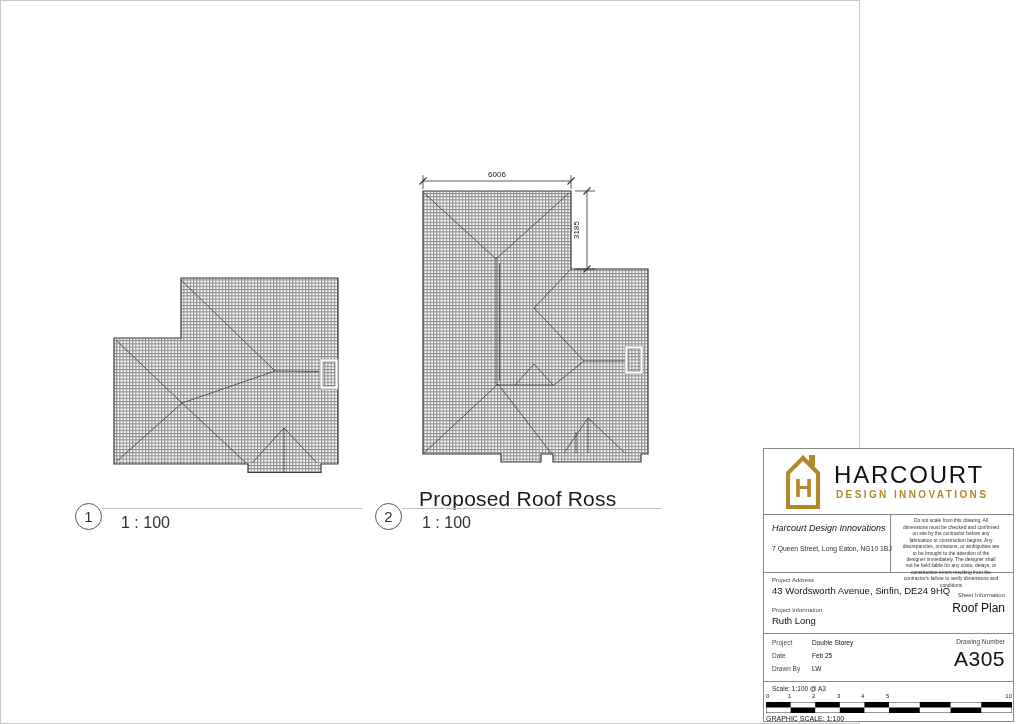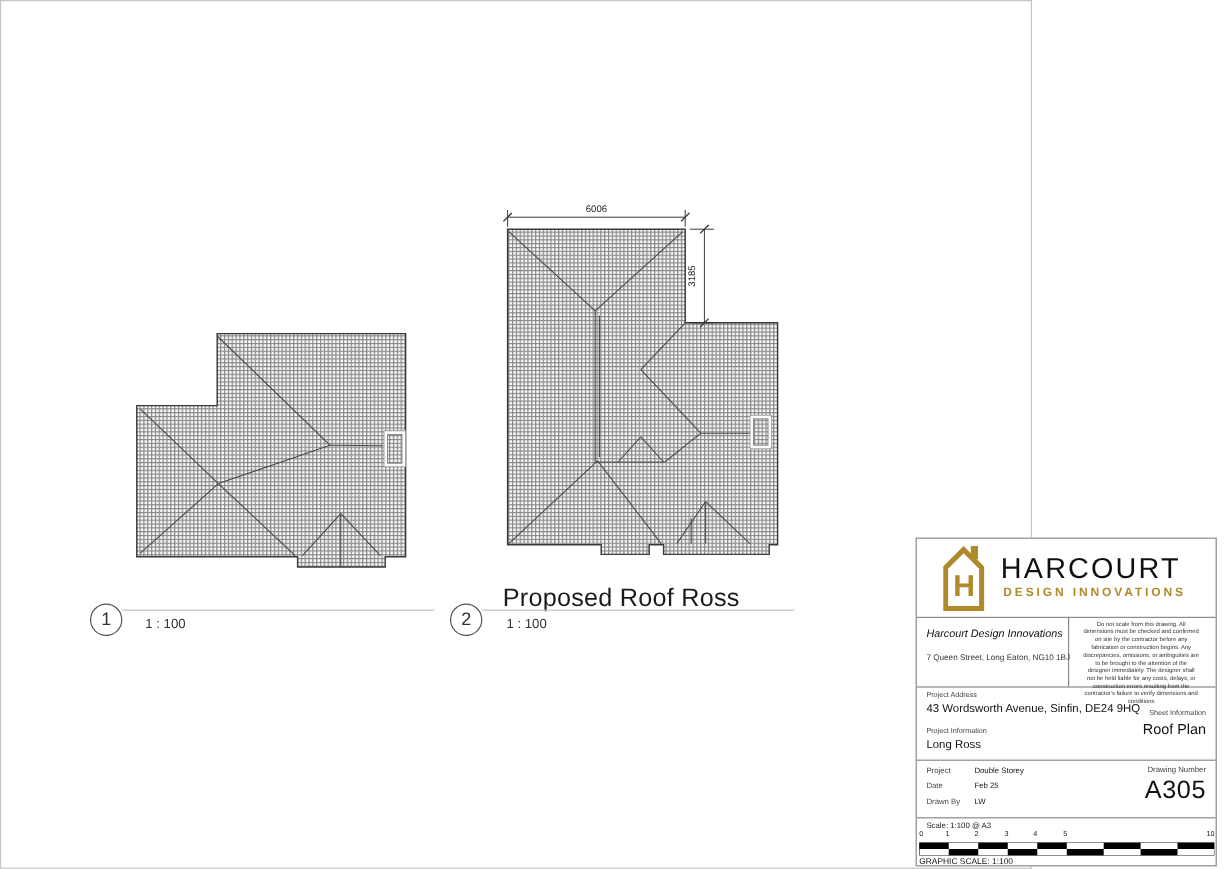--- a/index.html
+++ b/index.html
@@ -3,21 +3,21 @@
 <meta charset="utf-8">
 <style>
   * { margin:0; padding:0; box-sizing:border-box; }
   html,body { width:1024px; height:724px; background:#ffffff; font-family:"Liberation Sans", sans-serif; color:#222; overflow:hidden; }
   #sheet { position:absolute; left:0; top:0; width:860px; height:724px; background:#fff; border:1px solid #c6c6c6; }
   .abs { position:absolute; }
   
   .view-circle { position:absolute; width:27px; height:27px; border:1.4px solid #555; border-radius:50%; background:#fff;
                  display:flex; align-items:center; justify-content:center; font-size:15px; color:#333; }
   .view-title { position:absolute; font-size:21px; color:#1a1a1a; letter-spacing:0.2px; white-space:nowrap; }
-  .view-scale { position:absolute; font-size:11px; color:#333; white-space:nowrap; }
+  .view-scale { position:absolute; font-size:16px; color:#333; white-space:nowrap; }
   .view-line { position:absolute; height:1px; background:#c2c2c2; }
   
   #titleblock { position:absolute; left:762px; top:447px; width:251px; height:274px; border:1px solid #8a8a8a; background:#fff; }
   .tb-divider-h { position:absolute; left:0; width:100%; height:1px; background:#8a8a8a; }
   .tb-divider-v { position:absolute; width:1px; background:#8a8a8a; }
   .tb-label { position:absolute; font-size:6px; color:#444; white-space:nowrap; }
   .tb-value { position:absolute; color:#111; white-space:nowrap; }
   .brand-name { position:absolute; left:70px; top:12px; font-size:24px; font-weight:normal; letter-spacing:1.8px; color:#101010; white-space:nowrap; }
   .brand-tag  { position:absolute; left:72px; top:40px; font-size:10px; font-weight:bold; letter-spacing:2.4px; white-space:nowrap; }
   .disclaimer { position:absolute; left:128px; top:69px; width:118px; font-size:6px; line-height:1.32; text-align:center; color:#333;
@@ -129,21 +129,21 @@
 
     <div class="tb-value" style="left:8px; top:74px; font-size:9px;font-style:italic;">Harcourt Design Innovations</div>
     <div class="tb-value" style="left:8px; top:96px; font-size:6.8px; color:#333;">7 Queen Street, Long Eaton, NG10 1BJ</div>
     <div class="disclaimer">Do not scale from this drawing. All dimensions must be checked and confirmed on site by the contractor before any fabrication or construction begins. Any discrepancies, omissions, or ambiguities are to be brought to the attention of the designer immediately. The designer shall not be held liable for any costs, delays, or construction errors resulting from the contractor's failure to verify dimensions and conditions</div>
 
     <div class="tb-label" style="left:8px; top:128px;">Project Address</div>
     <div class="tb-value" style="left:8px; top:136px; font-size:9.5px;">43 Wordsworth Avenue, Sinfin, DE24 9HQ</div>
     <div class="tb-label" style="right:8px; top:143px;">Sheet Information</div>
     <div class="tb-value" style="right:8px; top:152px; font-size:12px;">Roof Plan</div>
     <div class="tb-label" style="left:8px; top:158px;">Project Information</div>
-    <div class="tb-value" style="left:8px; top:166px; font-size:9.5px;">Long Ross</div>
+    <div class="tb-value" style="left:8px; top:166px; font-size:9.5px;">Ruth Long</div>
 
     <div class="tb-label" style="left:8px;  top:190px; font-size:6.5px;">Project</div>
     <div class="tb-value" style="left:48px; top:190px; font-size:6.5px;">Double Storey</div>
     <div class="tb-label" style="left:8px;  top:203px; font-size:6.5px;">Date</div>
     <div class="tb-value" style="left:48px; top:203px; font-size:6.5px;">Feb 25</div>
     <div class="tb-label" style="left:8px;  top:216px; font-size:6.5px;">Drawn By</div>
     <div class="tb-value" style="left:48px; top:216px; font-size:6.5px;">LW</div>
     <div class="tb-label" style="right:8px; top:189px; font-size:6.5px;">Drawing Number</div>
     <div class="tb-value" style="right:8px; top:198px; font-size:21px; letter-spacing:0.5px;">A305</div>
 

